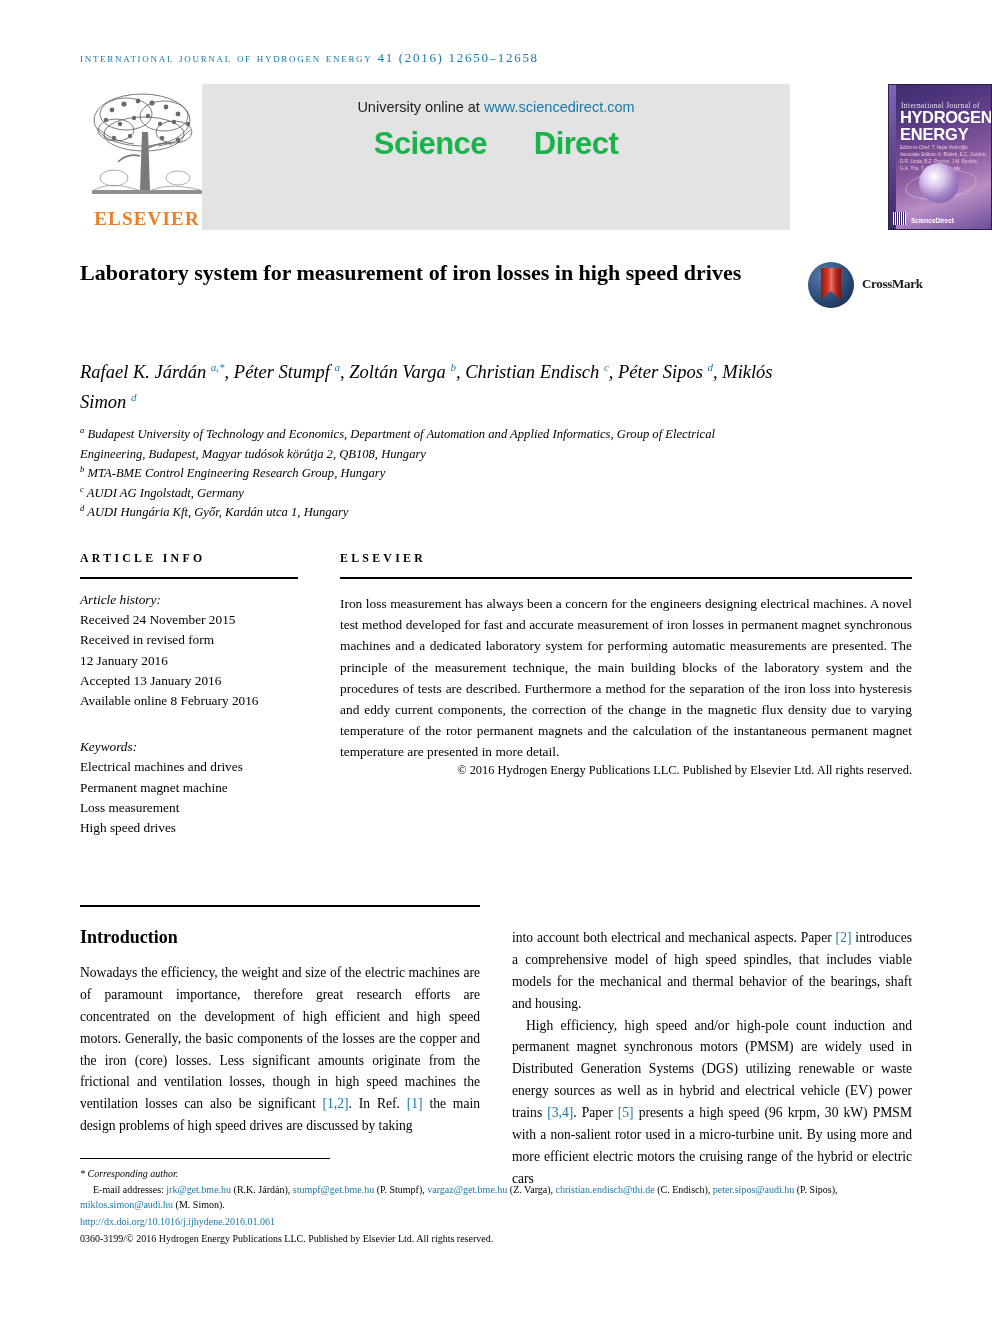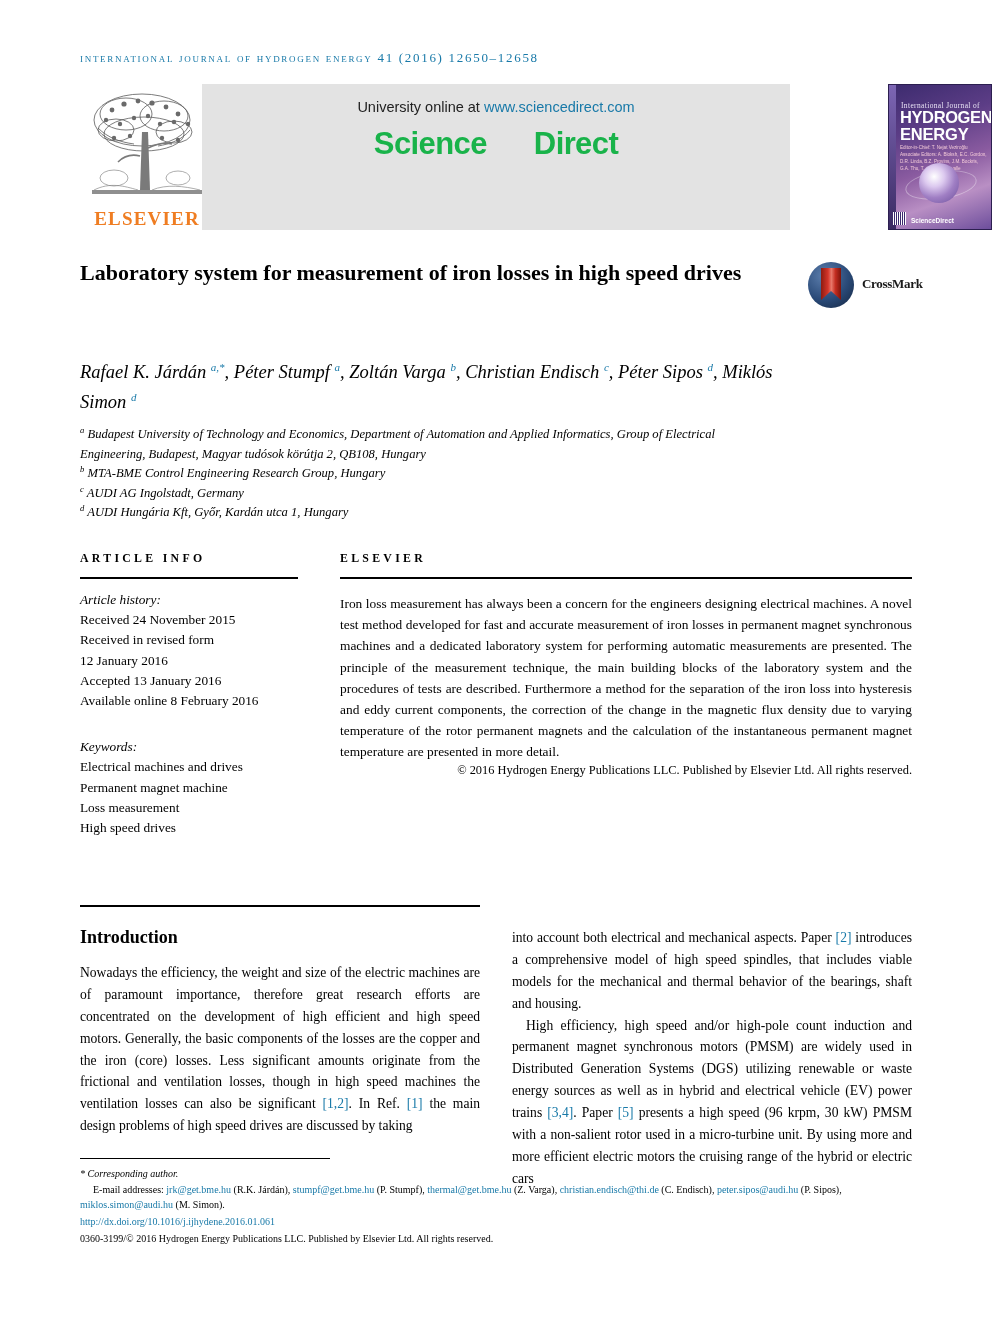--- a/index.html
+++ b/index.html
@@ -463,18 +463,18 @@
   </div>
 
   <div class="body-col body-right">
     <p>into account both electrical and mechanical aspects. Paper <span class="cite">[2]</span> introduces a comprehensive model of high speed spindles, that includes viable models for the mechanical and thermal behavior of the bearings, shaft and housing.</p>
     <p>High efficiency, high speed and/or high-pole count induction and permanent magnet synchronous motors (PMSM) are widely used in Distributed Generation Systems (DGS) utilizing renewable or waste energy sources as well as in hybrid and electrical vehicle (EV) power trains <span class="cite">[3,4]</span>. Paper <span class="cite">[5]</span> presents a high speed (96 krpm, 30 kW) PMSM with a non-salient rotor used in a micro-turbine unit. By using more and more efficient electric motors the cruising range of the hybrid or electric cars</p>
   </div>
 
   <div class="foot-rule"></div>
   <div class="footer">
     <div class="corr">* Corresponding author.</div>
-    <div class="emails">E-mail addresses: <span class="mail">jrk@get.bme.hu</span> (R.K. Járdán), <span class="mail">stumpf@get.bme.hu</span> (P. Stumpf), <span class="mail">thermal@get.bme.hu</span> (Z. Varga), <span class="mail">christian.endisch@thi.de</span> (C. Endisch), <span class="mail">peter.sipos@audi.hu</span> (P. Sipos), <span class="mail">miklos.simon@audi.hu</span> (M. Simon).</div>
+    <div class="emails">E-mail addresses: <span class="mail">jrk@get.bme.hu</span> (R.K. Járdán), <span class="mail">stumpf@get.bme.hu</span> (P. Stumpf), <span class="mail">vargaz@get.bme.hu</span> (Z. Varga), <span class="mail">christian.endisch@thi.de</span> (C. Endisch), <span class="mail">peter.sipos@audi.hu</span> (P. Sipos), <span class="mail">miklos.simon@audi.hu</span> (M. Simon).</div>
     <div class="doi">http://dx.doi.org/10.1016/j.ijhydene.2016.01.061</div>
     <div class="issn">0360-3199/© 2016 Hydrogen Energy Publications LLC. Published by Elsevier Ltd. All rights reserved.</div>
   </div>
 
 </div>
 
 </body></html>

